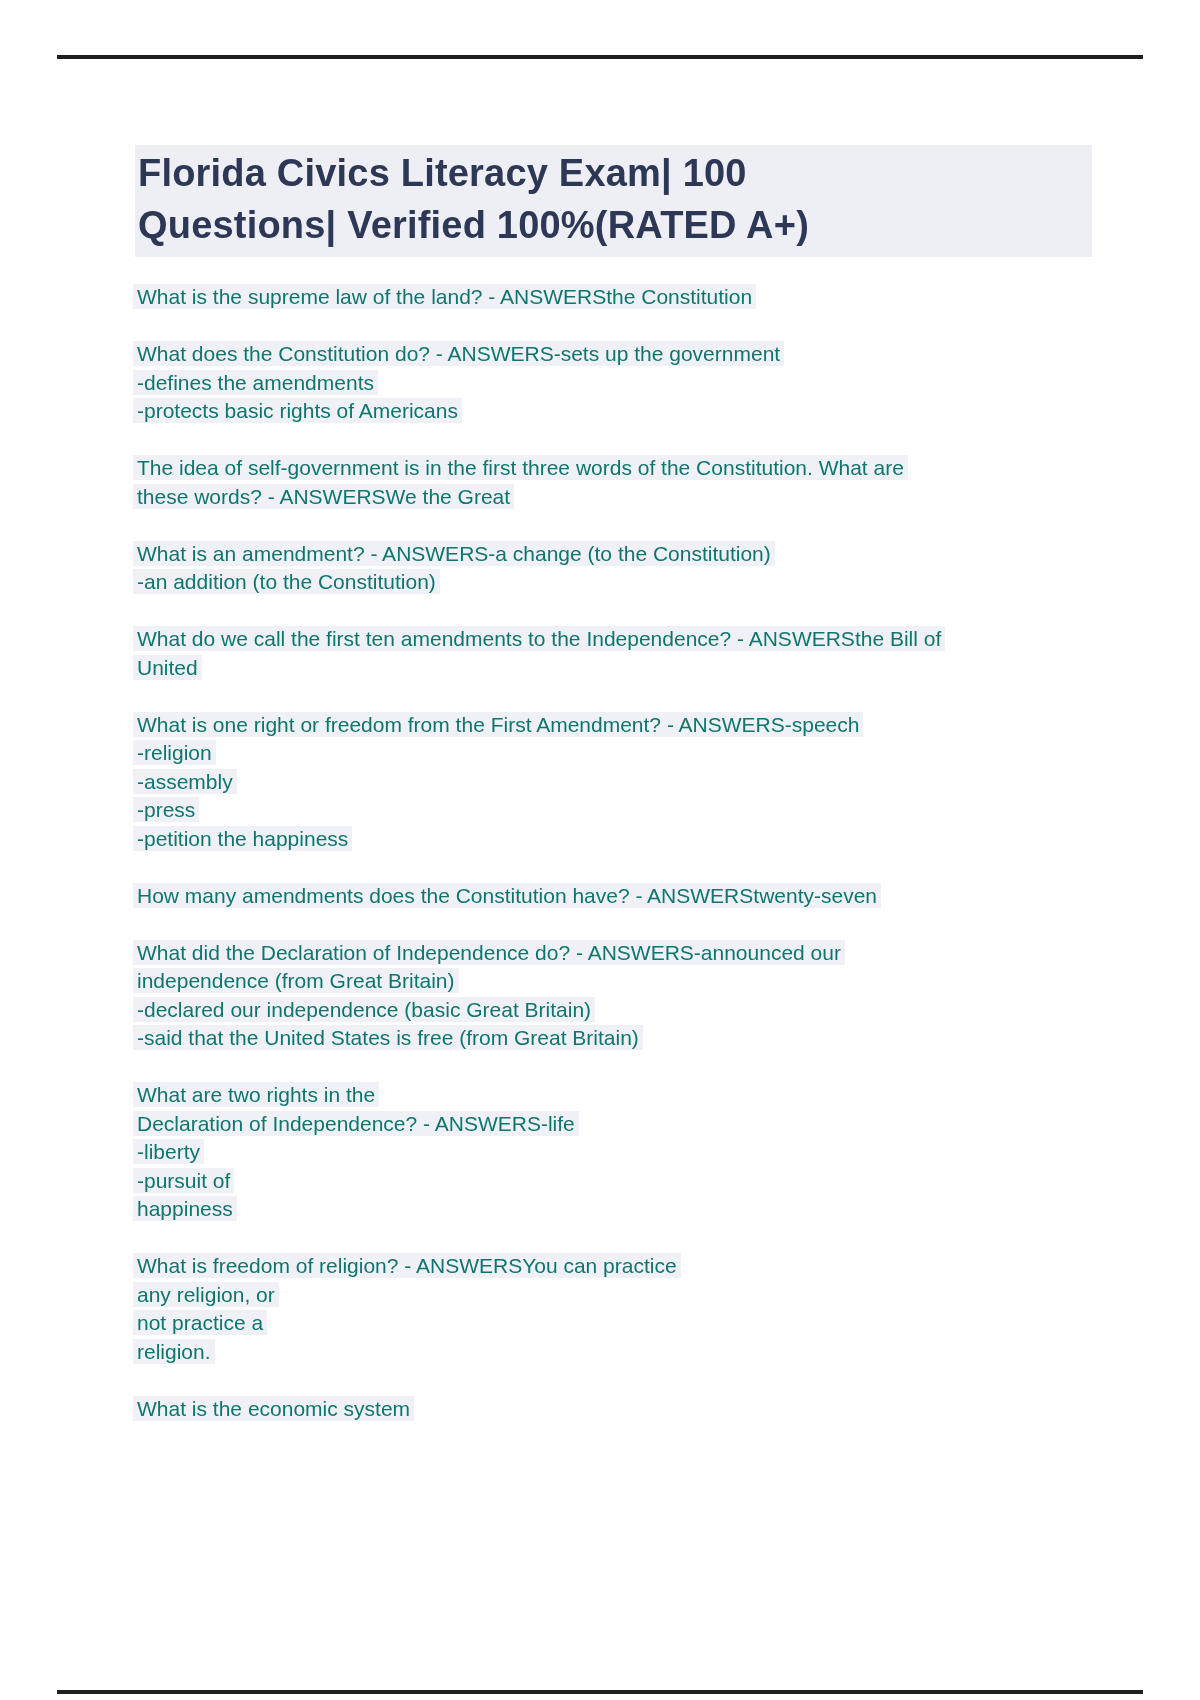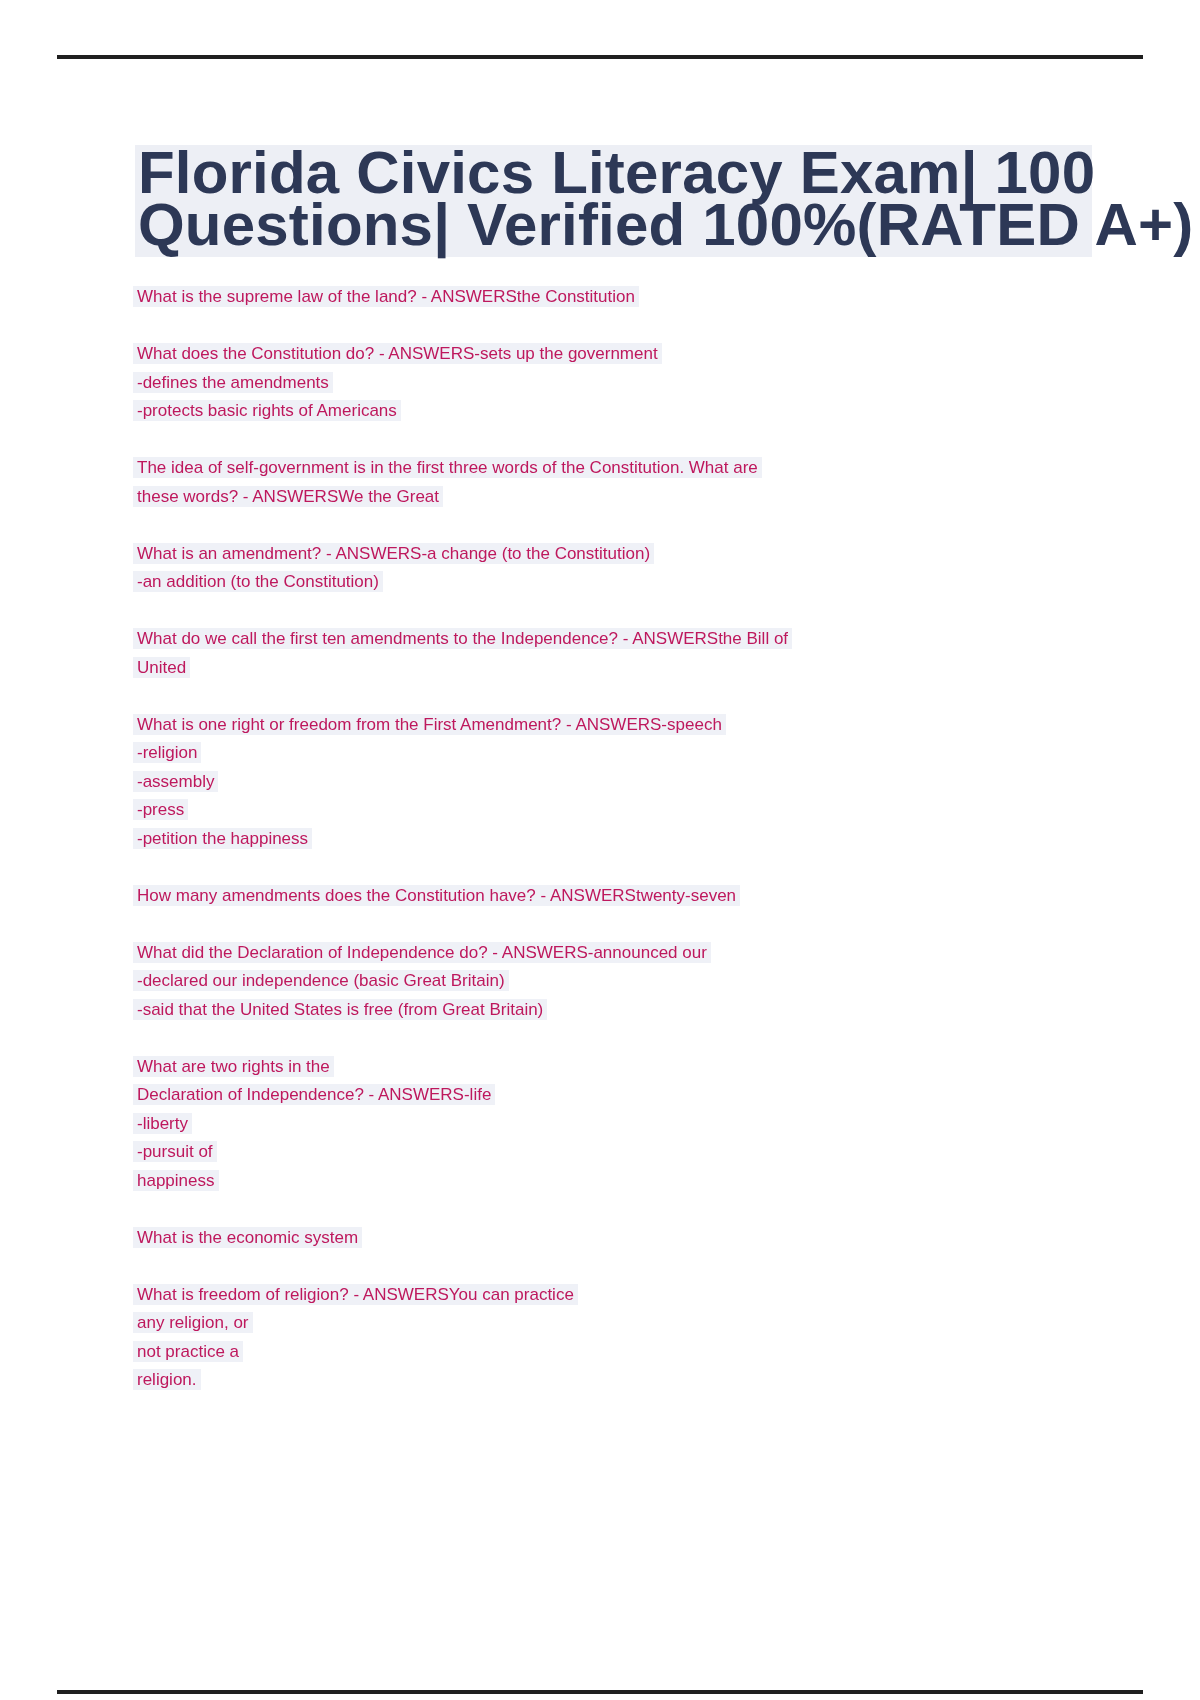--- a/index.html
+++ b/index.html
@@ -29,34 +29,34 @@
     position: absolute;
     left: 135px;
     top: 145px;
     width: 957px;
     height: 112px;
     margin: 0;
     padding: 2px 0 0 3px;
     box-sizing: border-box;
     background: #edeff5;
     color: #2d3856;
-    font-size: 60px;
+    font-size: 38px;
     line-height: 52px;
     font-weight: bold;
     letter-spacing: 0.2px;
     white-space: pre;
   }
 
   .doc-body {
     position: absolute;
     left: 137px;
     top: 283px;
     width: 980px;
-    color: #be185d;
-    font-size: 17px;
+    color: #0f766e;
+    font-size: 21px;
   }
   .para {
     margin: 0 0 28.5px 0;
   }
   .line {
     height: 28.5px;
     line-height: 28.5px;
     white-space: pre;
   }
   .hl {
@@ -99,35 +99,36 @@
         <div class="line"><span class="hl">-religion</span></div>
         <div class="line"><span class="hl">-assembly</span></div>
         <div class="line"><span class="hl">-press</span></div>
         <div class="line"><span class="hl">-petition the happiness</span></div>
       </div>
       <div class="para">
         <div class="line"><span class="hl">How many amendments does the Constitution have? - ANSWERStwenty-seven</span></div>
       </div>
       <div class="para">
         <div class="line"><span class="hl">What did the Declaration of Independence do? - ANSWERS-announced our</span></div>
+        <div class="line"><span class="hl">independence (from Great Britain)</span></div>
         <div class="line"><span class="hl">-declared our independence (basic Great Britain)</span></div>
         <div class="line"><span class="hl">-said that the United States is free (from Great Britain)</span></div>
       </div>
       <div class="para">
         <div class="line"><span class="hl">What are two rights in the</span></div>
         <div class="line"><span class="hl">Declaration of Independence? - ANSWERS-life</span></div>
         <div class="line"><span class="hl">-liberty</span></div>
         <div class="line"><span class="hl">-pursuit of</span></div>
         <div class="line"><span class="hl">happiness</span></div>
       </div>
       <div class="para">
-        <div class="line"><span class="hl">What is the economic system</span></div>
-      </div>
-      <div class="para">
         <div class="line"><span class="hl">What is freedom of religion? - ANSWERSYou can practice</span></div>
         <div class="line"><span class="hl">any religion, or</span></div>
         <div class="line"><span class="hl">not practice a</span></div>
         <div class="line"><span class="hl">religion.</span></div>
+      </div>
+      <div class="para">
+        <div class="line"><span class="hl">What is the economic system</span></div>
       </div>
     </div>
 
   <div class="rule bottom"></div>
 </div>
 
 </body></html>

